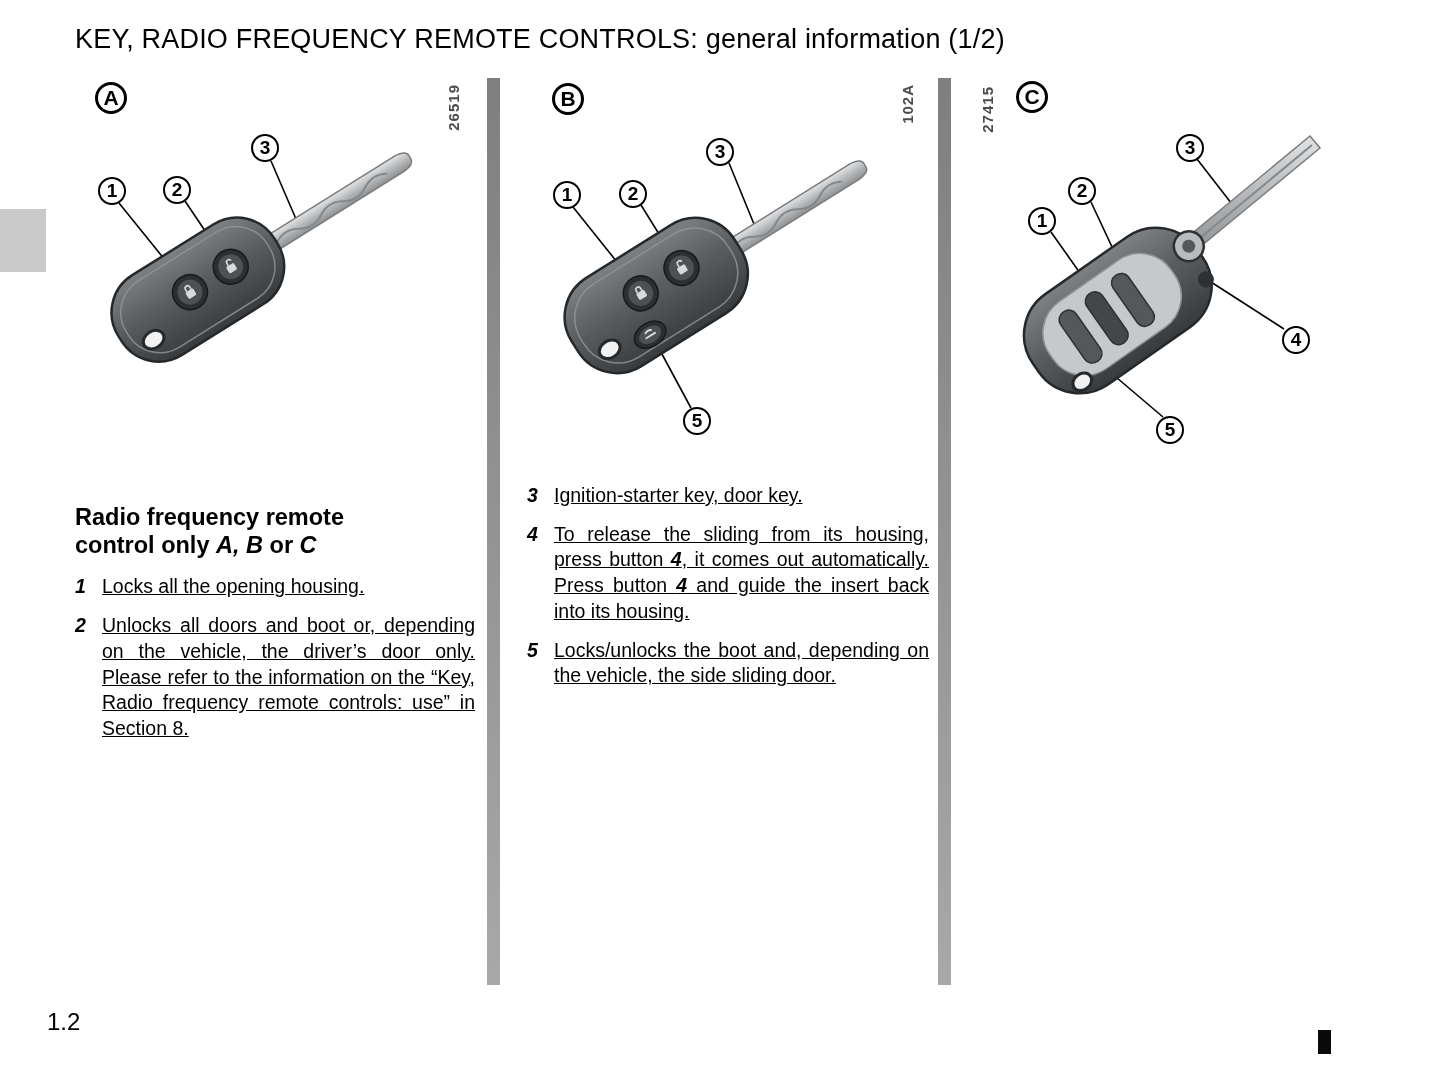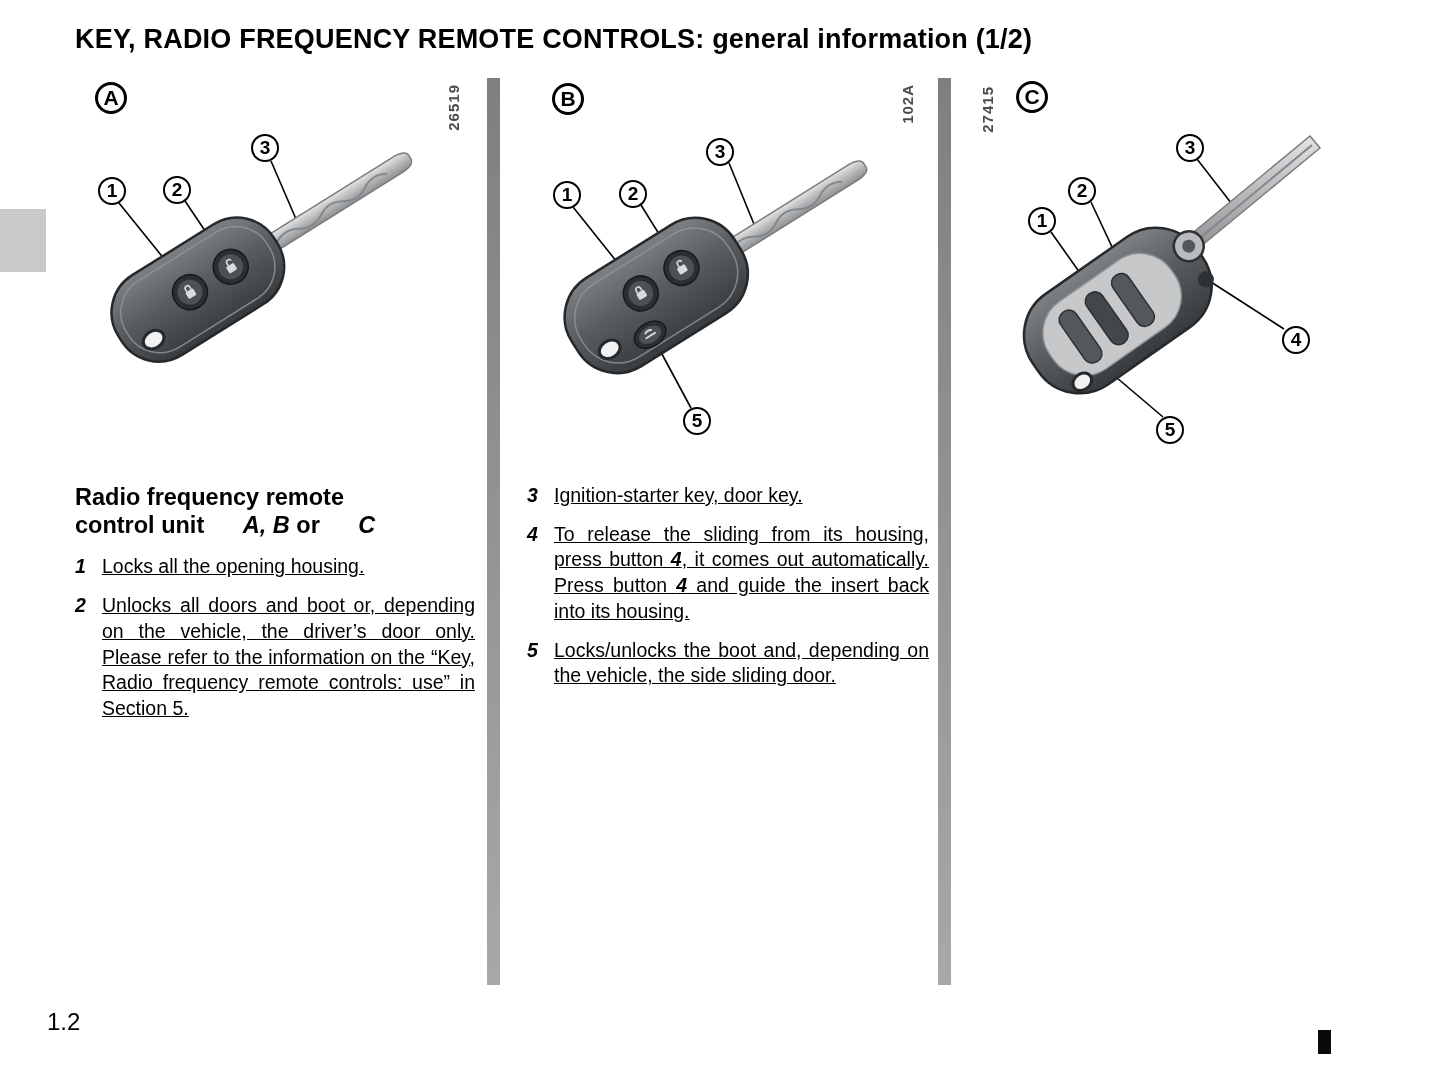--- a/index.html
+++ b/index.html
@@ -4,21 +4,21 @@
 <style>
   * { margin:0; padding:0; box-sizing:border-box; }
   html,body { background:#ffffff; }
   body {
     width:1445px; height:1070px; position:relative; overflow:hidden;
     font-family:"Liberation Sans", sans-serif; color:#000;
   }
   .abs { position:absolute; }
 
   .title {
-    left:75px; top:24px; font-size:27px; font-weight:bold; letter-spacing:0.2px;
+    left:75px; top:24px; font-size:27px; font-weight:normal; letter-spacing:0.2px;
     white-space:nowrap;
   }
 
   .side-tab { left:0; top:209px; width:46px; height:63px; background:#c9c9c9; }
 
   .vbar { top:78px; width:13px; height:907px;
           background:linear-gradient(180deg,#7f7f7f,#a8a8a8); }
   .vbar.b1 { left:487px; }
   .vbar.b2 { left:938px; }
 
@@ -33,29 +33,29 @@
     border-radius:50%; background:#fff; font-weight:bold; font-size:21px;
     display:flex; align-items:center; justify-content:center;
   }
   .callout {
     position:absolute; width:28px; height:28px; border:2px solid #000;
     border-radius:50%; background:#fff; font-weight:bold; font-size:19px;
     display:flex; align-items:center; justify-content:center;
   }
 
   .textcol { position:absolute; }
-  .col-left { left:75px; top:483px; width:400px; }
+  .col-left { left:75px; top:503px; width:400px; }
   .col-mid  { left:527px; top:483px; width:402px; }
 
   .heading { font-size:23.5px; font-weight:bold; line-height:1.2; margin-bottom:15px; }
   .item { display:flex; font-size:19.5px; line-height:1.32; margin-bottom:13px; }
   .item .num { font-weight:bold; font-style:italic; width:27px; flex:none; }
   .item .body { text-align:justify; flex:1;text-decoration:underline; }
   .bi { font-weight:bold; font-style:italic; }
-  .it { font-style:italic;margin-left:32px; }
+  .it { font-style:italic; }
 
   .page-num { left:47px; top:1008px; font-size:24px; }
   .corner-mark { left:1318px; top:1030px; width:13px; height:24px; background:#0a0a0a; }
 </style>
 </head>
 <body>
 
 <div class="abs title">KEY, RADIO FREQUENCY REMOTE CONTROLS: general information (1/2)</div>
 
 <div class="abs side-tab"></div>
@@ -183,29 +183,29 @@
   <div class="callout" style="left:43px; top:127px;">1</div>
   <div class="callout" style="left:83px; top:97px;">2</div>
   <div class="callout" style="left:191px; top:54px;">3</div>
   <div class="callout" style="left:297px; top:246px;">4</div>
   <div class="callout" style="left:171px; top:336px;">5</div>
 </div>
 
 <div class="textcol col-left">
   <div class="heading">
     <span>Radio frequency remote</span><br>
-    <span>control unit </span><span class="it">A, B</span><span> or </span><span class="it">C</span>
+    <span>control only </span><span class="it">A, B</span><span> or </span><span class="it">C</span>
   </div>
   <div class="item">
     <span class="num">1</span>
     <span class="body">Locks all the opening housing.</span>
   </div>
   <div class="item">
     <span class="num">2</span>
-    <span class="body">Unlocks all doors and boot or, depending on the vehicle, the driver’s door only. Please refer to the information on the “Key, Radio frequency remote controls: use” in Section 5.</span>
+    <span class="body">Unlocks all doors and boot or, depending on the vehicle, the driver’s door only. Please refer to the information on the “Key, Radio frequency remote controls: use” in Section 8.</span>
   </div>
 </div>
 
 <div class="textcol col-mid">
   <div class="item">
     <span class="num">3</span>
     <span class="body">Ignition-starter key, door key.</span>
   </div>
   <div class="item">
     <span class="num">4</span>

